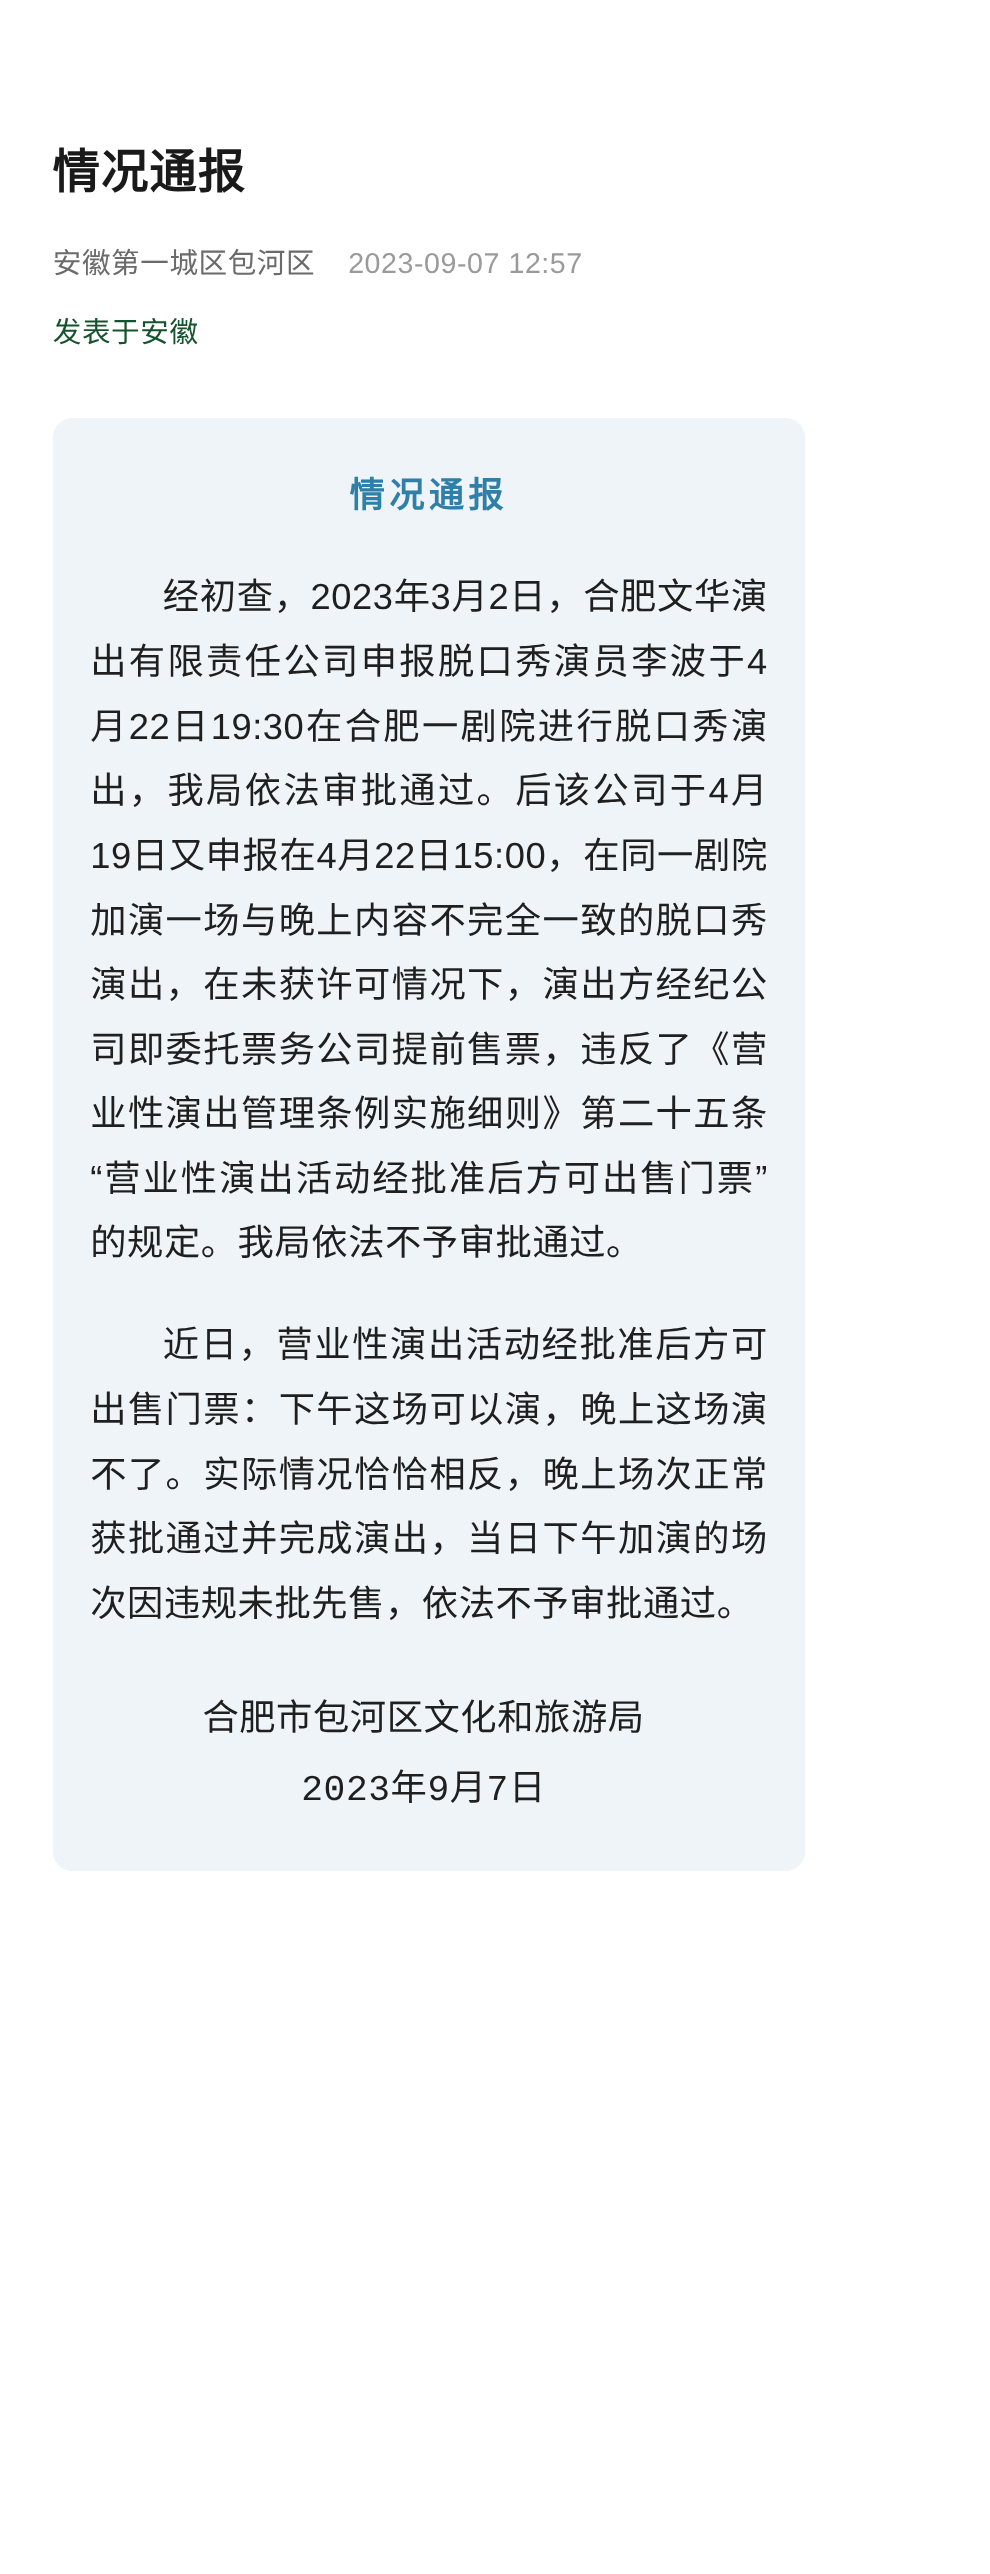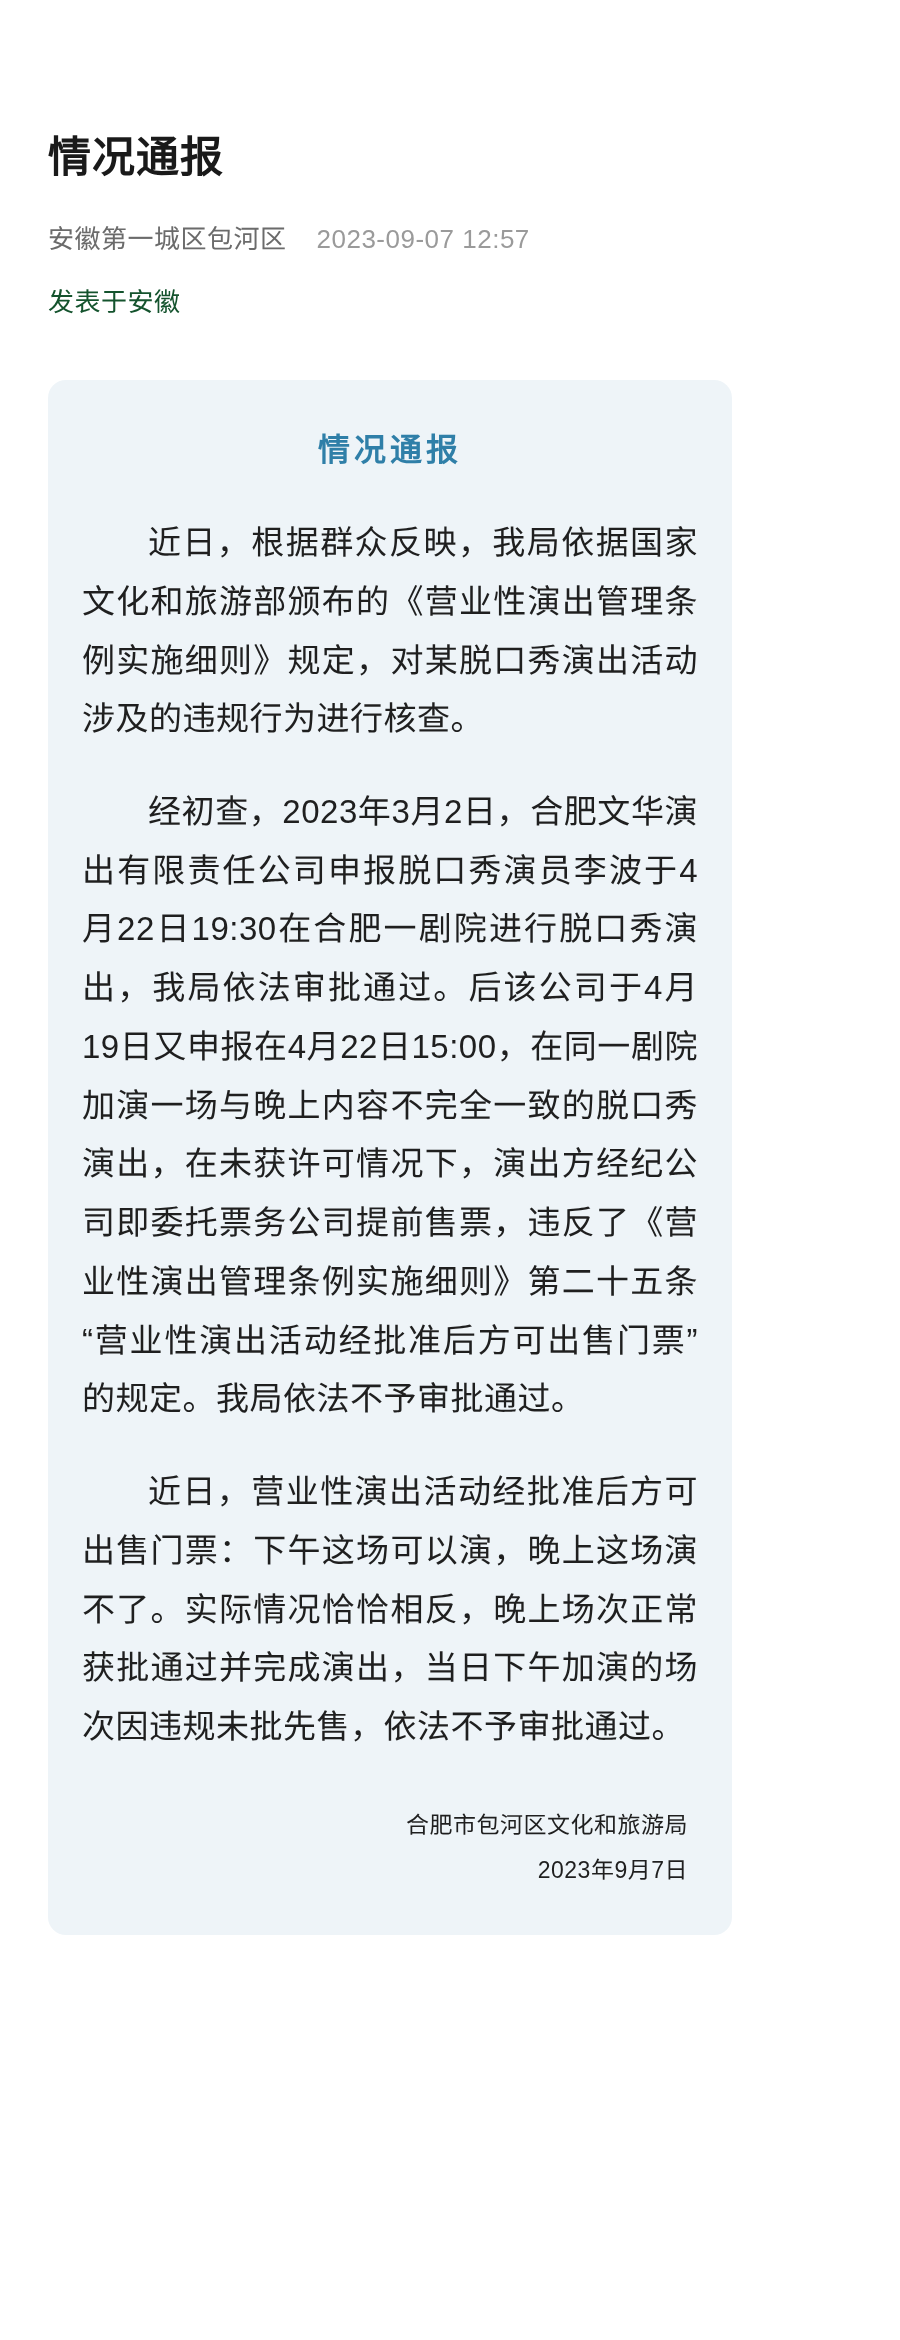--- a/index.html
+++ b/index.html
@@ -84,26 +84,27 @@
     margin: 0 0 34px 0;
     text-indent: 2em;
   }
   .notice-para:last-of-type {
     margin-bottom: 0;
   }
   .signature-block {
     margin-top: 48px;
   }
   .signature-line {
-    font-size: 23px;
+    font-size: 33px;
     line-height: 1.78;
     color: #1f1f1f;
-    text-align: right;
+    text-align: center;
     letter-spacing: 0.5px;
     padding-right: 10px;
+    font-family: Liberation Mono, monospace;
   }
   .signature-line + .signature-line {
     margin-top: 4px;
   }
 </style>
 </head>
 <body>
 
 <div class="page">
 
@@ -114,21 +115,20 @@
       <span class="meta-account">安徽第一城区包河区</span>
       <span class="meta-date">2023-09-07 12:57</span>
     </div>
 
     <div class="meta-location">发表于安徽</div>
   </div>
 
   <div class="notice-card">
     <div class="notice-heading">情况通报</div>
 
-    <p class="notice-para">近日，根据群众反映，我局依据国家文化和旅游部颁布的《营业性演出管理条例实施细则》规定，对某脱口秀演出活动涉及的违规行为进行核查。</p>
     <p class="notice-para">经初查，2023年3月2日，合肥文华演出有限责任公司申报脱口秀演员李波于4月22日19:30在合肥一剧院进行脱口秀演出，我局依法审批通过。后该公司于4月19日又申报在4月22日15:00，在同一剧院加演一场与晚上内容不完全一致的脱口秀演出，在未获许可情况下，演出方经纪公司即委托票务公司提前售票，违反了《营业性演出管理条例实施细则》第二十五条“营业性演出活动经批准后方可出售门票”的规定。我局依法不予审批通过。</p>
     <p class="notice-para">近日，营业性演出活动经批准后方可出售门票：下午这场可以演，晚上这场演不了。实际情况恰恰相反，晚上场次正常获批通过并完成演出，当日下午加演的场次因违规未批先售，依法不予审批通过。</p>
 
     <div class="signature-block">
       <div class="signature-line">合肥市包河区文化和旅游局</div>
       <div class="signature-line">2023年9月7日</div>
     </div>
   </div>
 
 </div>

